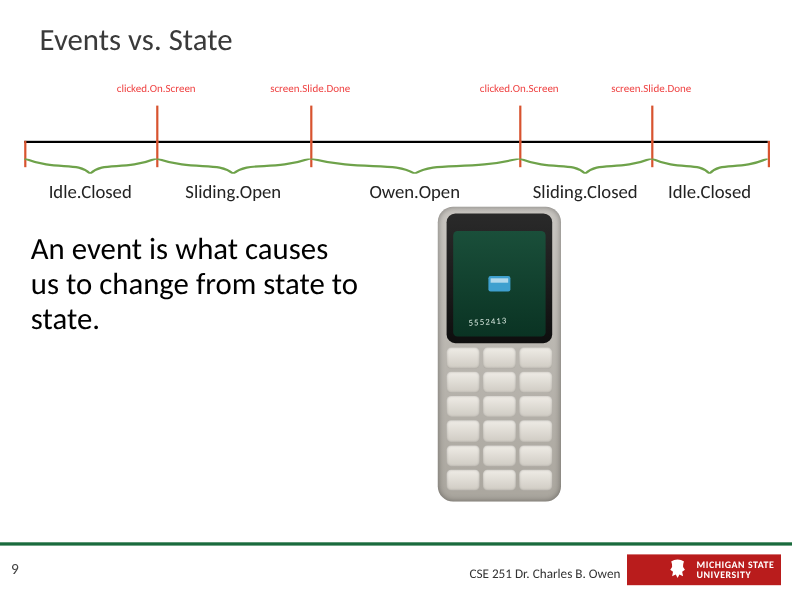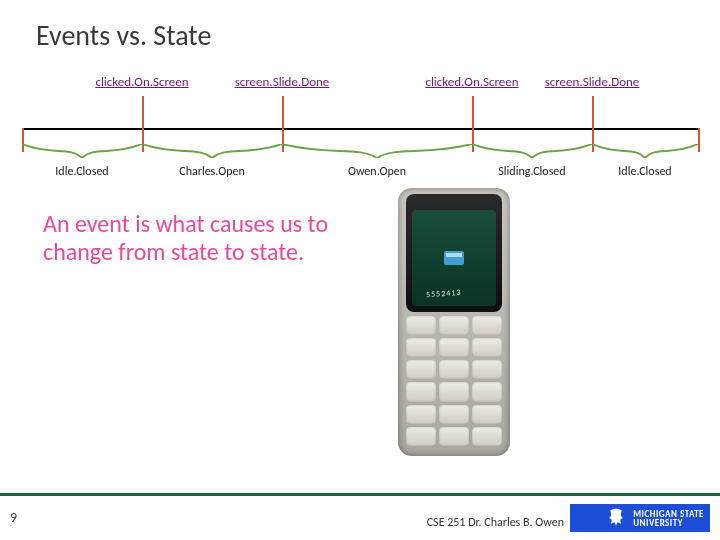--- a/index.html
+++ b/index.html
@@ -11,41 +11,41 @@
   .tl-wrap { position: absolute; left: 22px; top: 96px; width: 676px; height: 100px; }
   .tl-line { position: absolute; left: 0; top: 32px; width: 100%; height: 2px; background: #000; }
   
   .etick { position: absolute; top: 0; width: 2px; height: 34px; background: #d8532f; }
   
   .sboundary { position: absolute; top: 32px; width: 2px; height: 24px; background: #d8532f; }
   
   .brace { position: absolute; top: 48px; height: 14px; }
   .brace svg { width: 100%; height: 100%; display: block; }
 
-  .evlabel { position: absolute; top: -22px; font-size: 13px; color: #701a75; white-space: nowrap; transform: translateX(-50%); text-decoration: underline; }
-  .stlabel { position: absolute; top: 68px; font-size: 12px; color: #222; white-space: nowrap; transform: translateX(-50%); }
+  .evlabel { position: absolute; top: -22px; font-size: 10px; color: #ef4444; white-space: nowrap; transform: translateX(-50%); }
+  .stlabel { position: absolute; top: 68px; font-size: 17px; color: #222; white-space: nowrap; transform: translateX(-50%); }
 
-  .caption { position: absolute; left: 43px; top: 210px; width: 300px; font-size: 24px; line-height: 1.15; color: #ec4899; }
+  .caption { position: absolute; left: 28px; top: 210px; width: 300px; font-size: 28px; line-height: 1.15; color: #000000; }
 
   
   .phone { position: absolute; left: 398px; top: 188px; width: 112px; height: 268px; }
   .phone-body { position: absolute; inset: 0; border-radius: 14px; background: linear-gradient(180deg,#c9c6c1,#aaa69e); box-shadow: inset 0 0 6px rgba(0,0,0,.4); }
   .phone-top { position: absolute; left: 8px; top: 6px; right: 8px; height: 118px; background: linear-gradient(180deg,#2a2a2a,#0e0e0e); border-radius: 8px; }
   .phone-screen { position: absolute; left: 6px; top: 16px; right: 6px; bottom: 6px; background: linear-gradient(180deg,#1a4f3a,#0a3323); border-radius: 4px; display:flex; align-items:center; justify-content:center; }
   .phone-screen .msg { width: 20px; height: 14px; background: #3fa0cf; border-radius: 2px; position: relative; }
   .phone-screen .msg::after { content:""; position:absolute; left:2px; top:2px; right:2px; height:4px; background: rgba(255,255,255,.6); }
   .phone-nums { position:absolute; left:14px; bottom:8px; color:#d7e8df; font-size:8px; letter-spacing:1px; transform: rotate(-4deg); }
   .keypad { position:absolute; left:8px; right:8px; top:128px; bottom:10px; display:grid; grid-template-columns: repeat(3,1fr); grid-auto-rows: 1fr; gap:3px; }
   .key { background: linear-gradient(180deg,#efece6,#cfcbc3); border-radius: 4px; box-shadow: inset 0 0 2px rgba(0,0,0,.3); }
 
   
   .footer-line { position: absolute; left: 0; bottom: 44px; width: 100%; height: 3px; background: #1a6b3d; }
   .page-num { position: absolute; left: 10px; bottom: 14px; font-size: 14px; color: #444; }
   .course   { position: absolute; right: 156px; bottom: 10px; font-size: 12px; text-align: left; color: #333; line-height: 1.15; }
-  .msu-logo { position: absolute; right: 10px; bottom: 8px; width: 140px; height: 28px; background: #1d4ed8; color: #fff; display:flex; align-items:center; justify-content:flex-end; padding: 4px 6px; }
+  .msu-logo { position: absolute; right: 10px; bottom: 8px; width: 140px; height: 28px; background: #b91c1c; color: #fff; display:flex; align-items:center; justify-content:flex-end; padding: 4px 6px; }
   .msu-logo .helmet { width: 22px; height: 20px; margin-right: 6px; }
   .msu-logo .txt { font-size: 9px; line-height: 1.05; text-align:left; letter-spacing: .5px; font-weight: 600; }
 </style>
 </head>
 <body>
 
 <div class="slide">
   <div class="title">Events vs. State</div>
 
   <div class="tl-wrap">
@@ -69,21 +69,21 @@
           <svg viewBox="0 0 120 14" preserveAspectRatio="none">
             <path d="M0 0 C 30 12, 48 2, 60 14 C 72 2, 90 12, 120 0" fill="none" stroke="#6ea24a" stroke-width="2"></path>
           </svg>
         </div>
         <div class="stlabel" style="left: 60px;">Idle.Closed</div>
         <div class="brace" style="left: 120px; width: 140px;">
           <svg viewBox="0 0 140 14" preserveAspectRatio="none">
             <path d="M0 0 C 35 12, 56 2, 70 14 C 84 2, 105 12, 140 0" fill="none" stroke="#6ea24a" stroke-width="2"></path>
           </svg>
         </div>
-        <div class="stlabel" style="left: 190px;">Charles.Open</div>
+        <div class="stlabel" style="left: 190px;">Sliding.Open</div>
         <div class="brace" style="left: 260px; width: 190px;">
           <svg viewBox="0 0 190 14" preserveAspectRatio="none">
             <path d="M0 0 C 47.5 12, 76 2, 95 14 C 114 2, 142.5 12, 190 0" fill="none" stroke="#6ea24a" stroke-width="2"></path>
           </svg>
         </div>
         <div class="stlabel" style="left: 355px;">Owen.Open</div>
         <div class="brace" style="left: 450px; width: 120px;">
           <svg viewBox="0 0 120 14" preserveAspectRatio="none">
             <path d="M0 0 C 30 12, 48 2, 60 14 C 72 2, 90 12, 120 0" fill="none" stroke="#6ea24a" stroke-width="2"></path>
           </svg>

